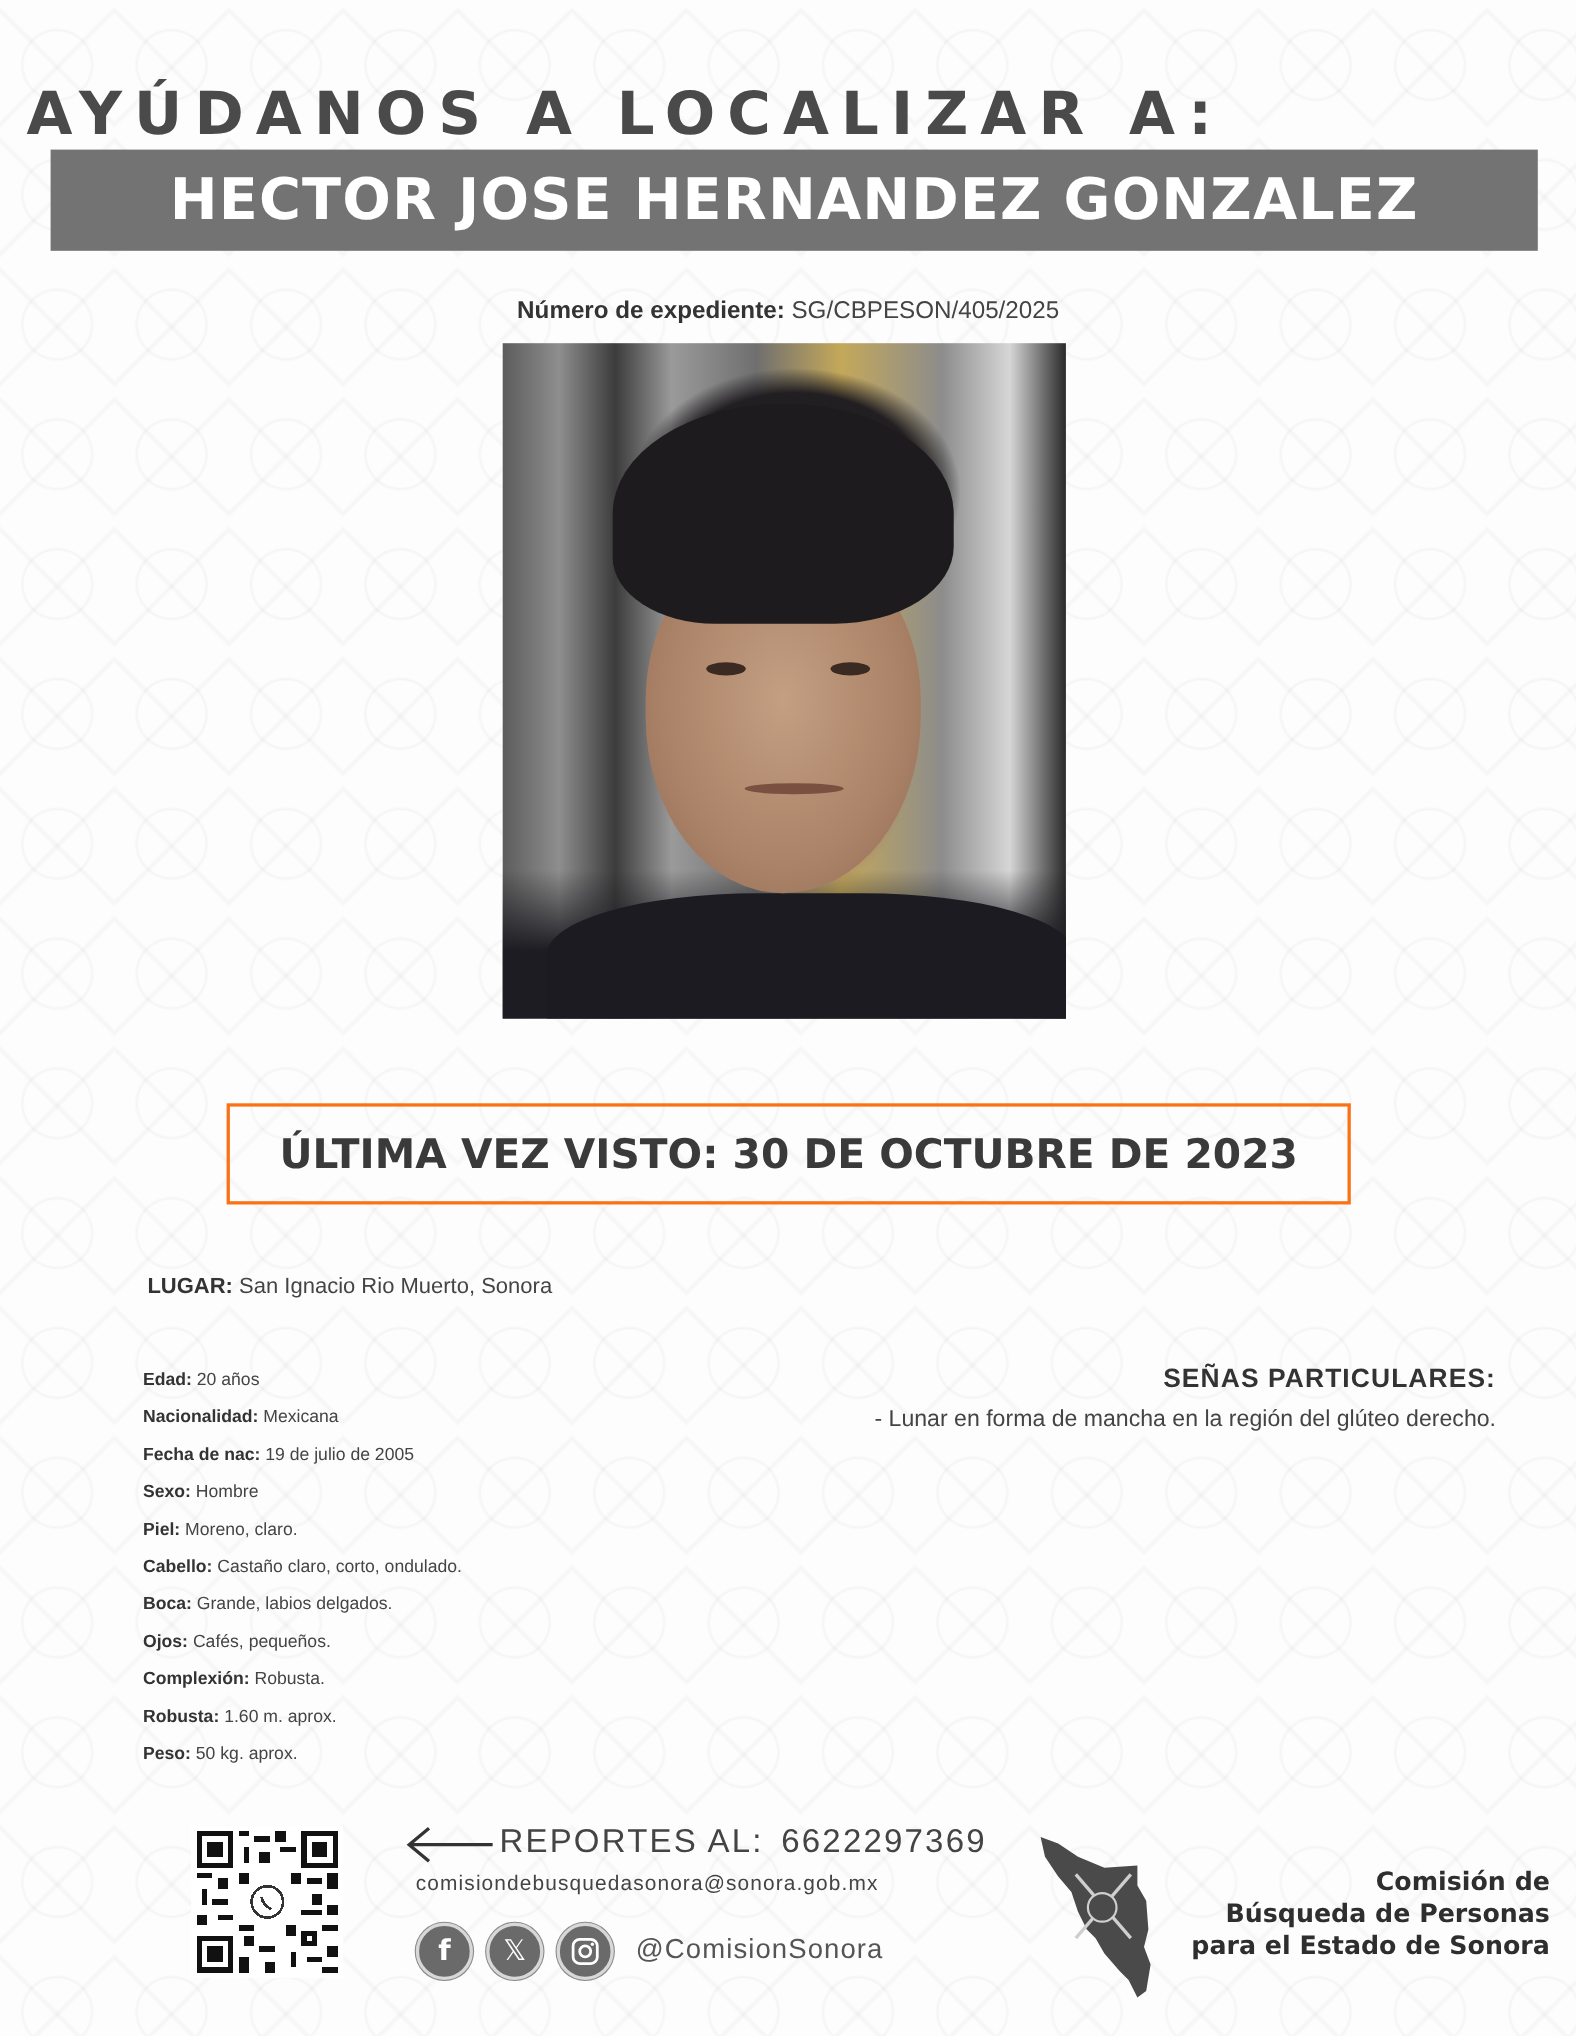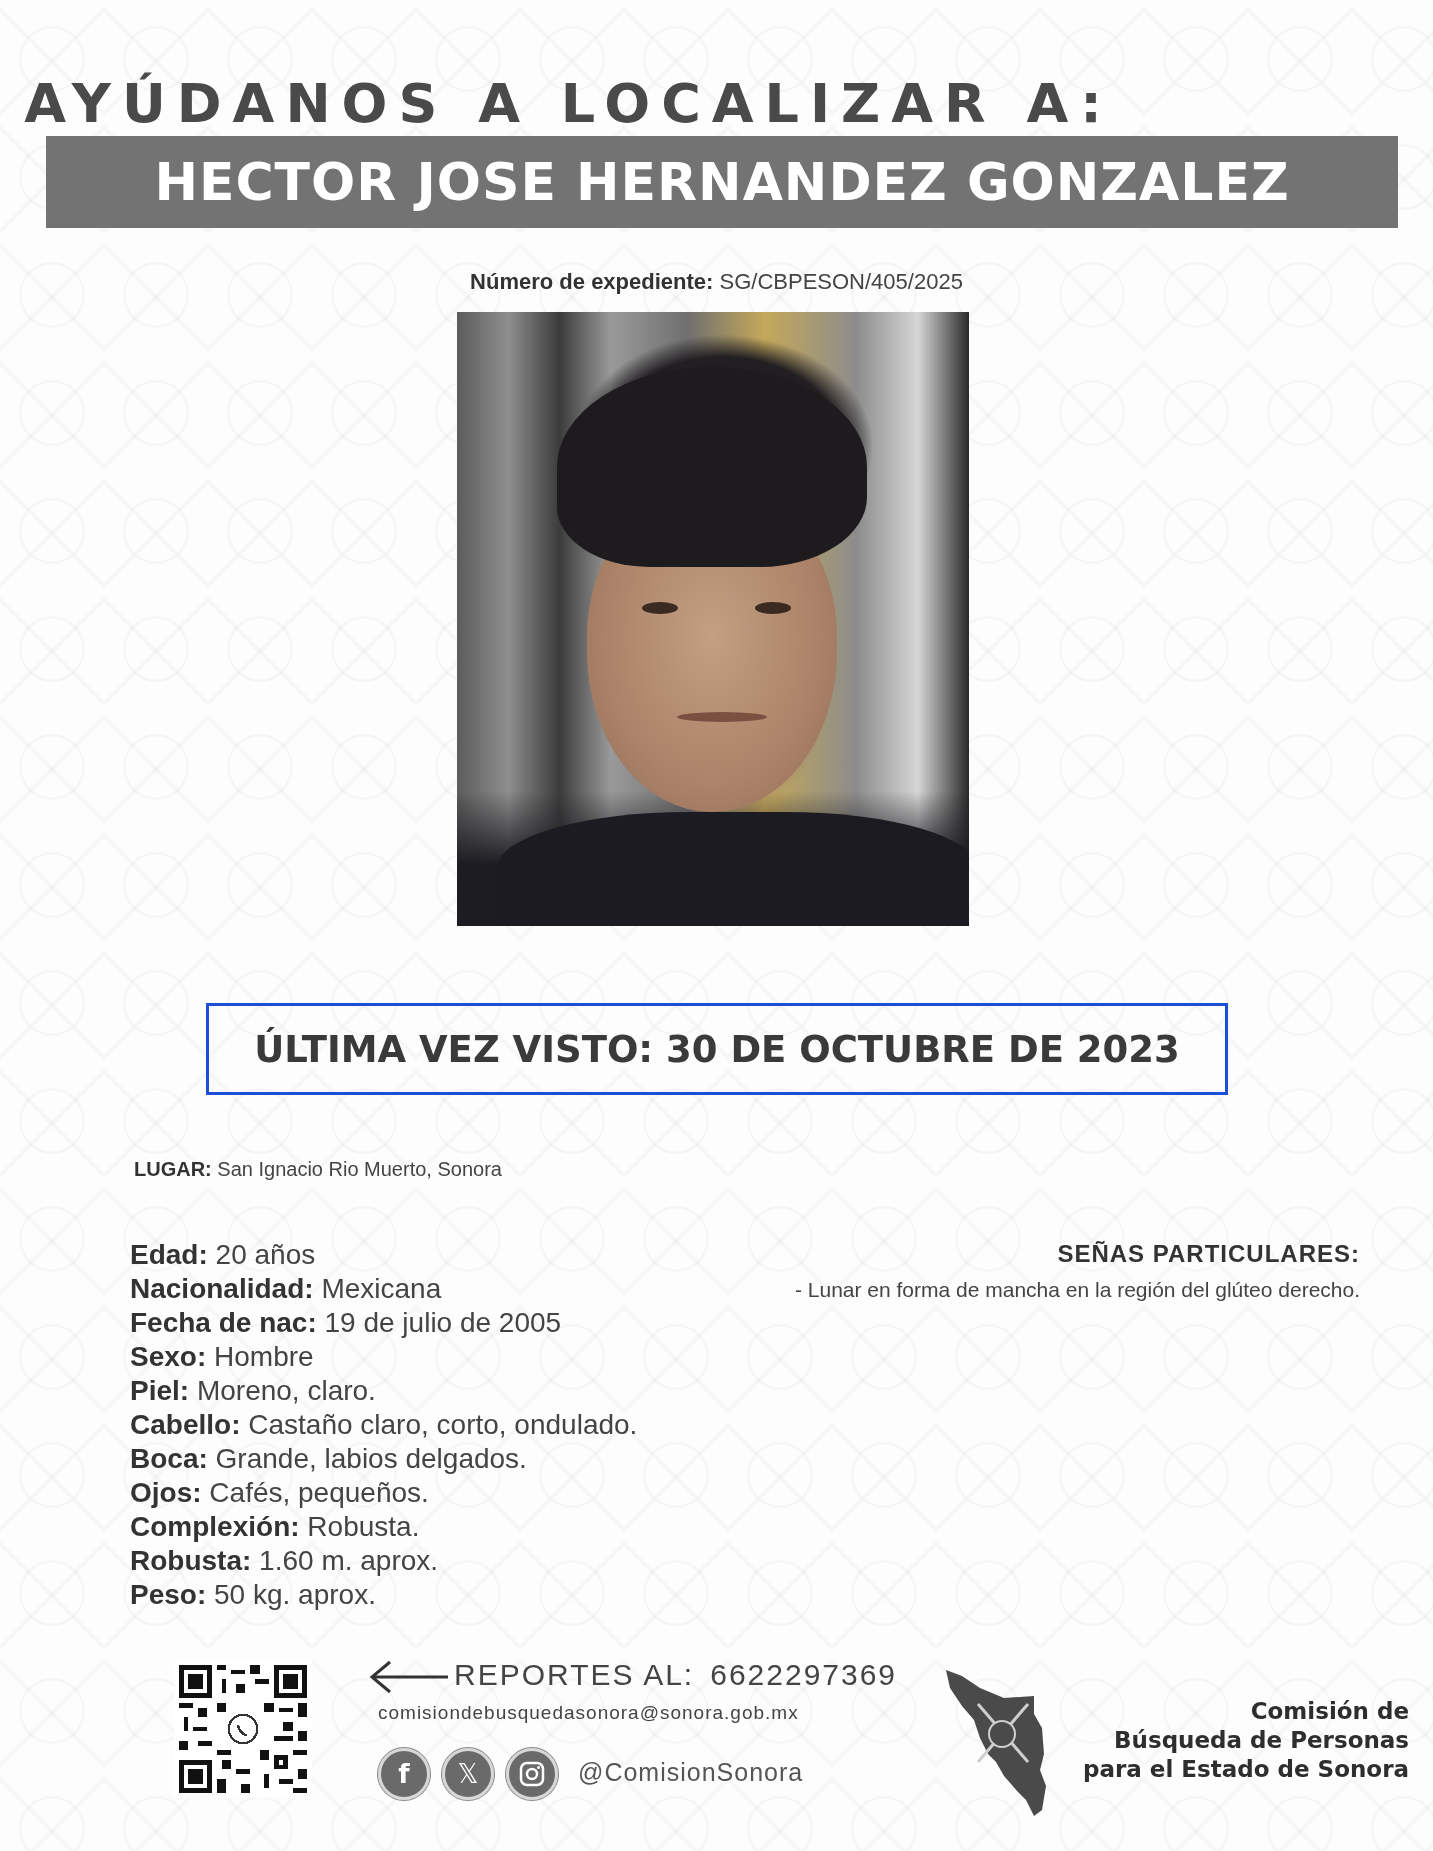--- a/index.html
+++ b/index.html
@@ -71,35 +71,35 @@
   .photo .shirt {
     position: absolute; left: 40px; top: 500px; width: 480px; height: 140px;
     border-radius: 40% 40% 0 0;
     background: #1c1b22;
   }
   .photo .eye { position:absolute; width: 36px; height: 12px; border-radius: 50%; background:#3a2a22; top: 290px; }
   .photo .mouth { position:absolute; left: 220px; top: 400px; width: 90px; height: 10px; border-radius: 50%; background:#7a5040; }
 
   .last-seen {
     left: 206px; top: 1003px; width: 1022px; height: 92px;
-    border: 3px solid #1d4ed8;
+    border: 3px solid #f97316;
     display: flex; align-items: center; justify-content: center;
   }
   .last-seen span {
     font-family: "DejaVu Sans", sans-serif;
     font-weight: bold;
     font-size: 37px;
     color: #3a3a3a;
   }
 
   .lugar { left: 134px; top: 1158px; font-size: 20px; color: #444; }
   .lugar .lbl { font-weight: bold; color: #333; }
 
   .details { left: 130px; top: 1238px; width: 560px; }
-  .details .row { font-size: 28px; line-height: 34px; color: #444; white-space: nowrap; }
+  .details .row { font-size: 16px; line-height: 34px; color: #444; white-space: nowrap; }
   .details .row .lbl { font-weight: bold; color: #333; }
 
   .senas { left: 660px; top: 1240px; width: 700px; text-align: right; }
   .senas .title { font-weight: bold; font-size: 24px; color: #333; letter-spacing: 1px; }
   .senas .item { font-size: 21px; color: #444; margin-top: 10px; }
 
   .qr {
     left: 174px; top: 1660px; width: 138px; height: 138px;
     background: #fff;
   }

